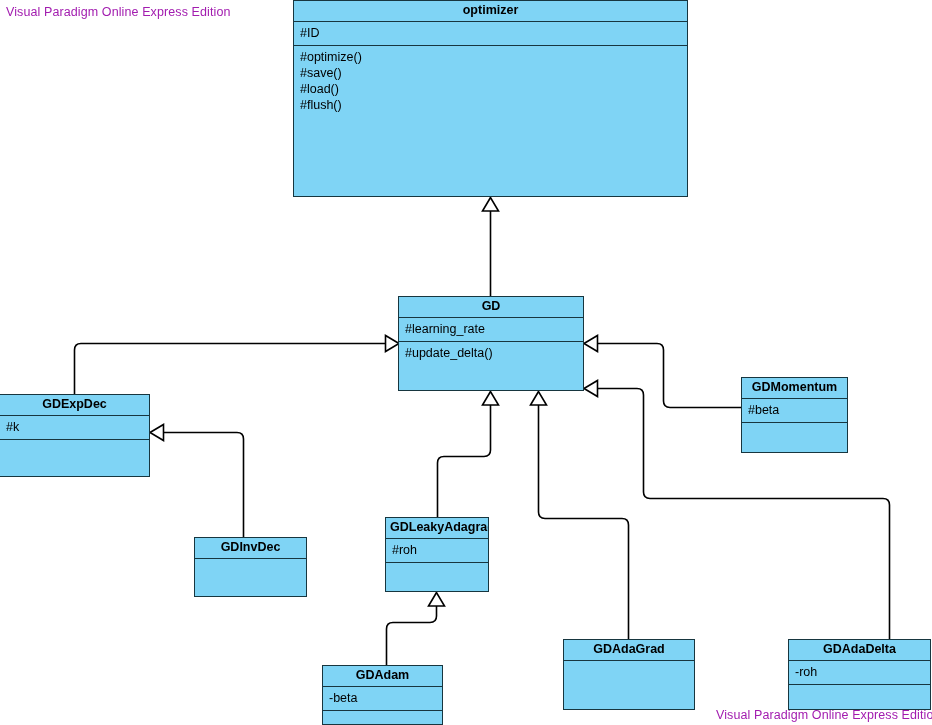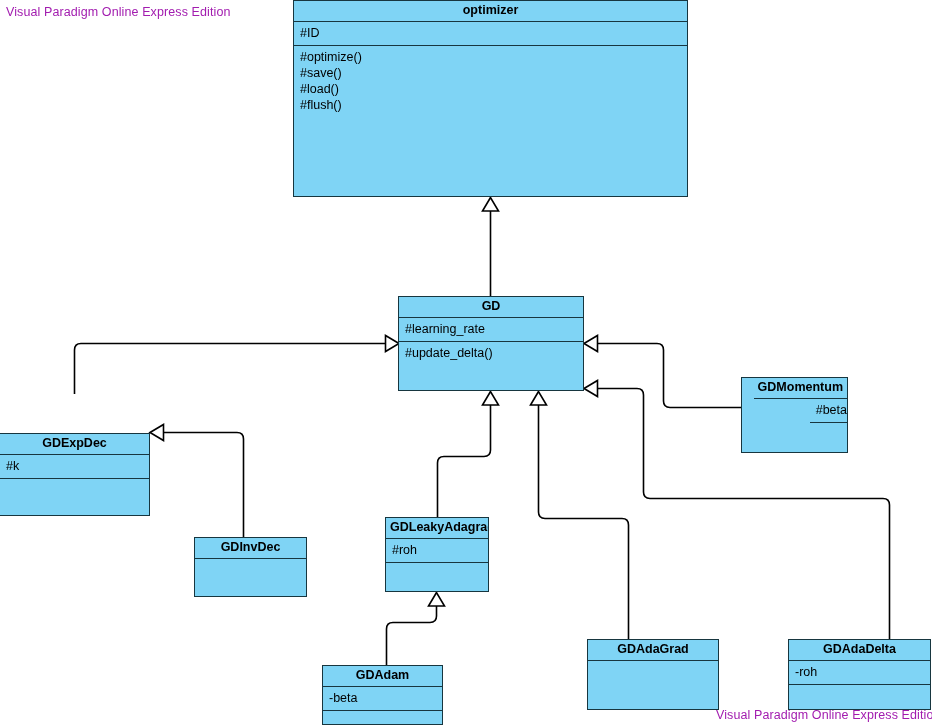--- a/index.html
+++ b/index.html
@@ -144,35 +144,35 @@
   <div class="uml-class" style="left:398px; top:296px; width:186px; height:95px;">
     <div class="uml-title">GD</div>
     <div class="uml-attrs">
       <div class="row">#learning_rate</div>
     </div>
     <div class="uml-ops">
       <div class="row">#update_delta()</div>
     </div>
   </div>
 
-  <div class="uml-class clip-left" style="left:0px; top:394px; width:150px; height:83px;margin-top:39px;">
+  <div class="uml-class clip-left" style="left:0px; top:394px; width:150px; height:83px;">
     <div class="uml-title">GDExpDec</div>
     <div class="uml-attrs">
       <div class="row">#k</div>
     </div>
     <div class="uml-ops empty"></div>
   </div>
 
   <div class="uml-class" style="left:194px; top:537px; width:113px; height:60px;">
     <div class="uml-title">GDInvDec</div>
     <div class="uml-attrs empty"></div>
     <div class="uml-ops empty"></div>
   </div>
 
-  <div class="uml-class" style="left:741px; top:377px; width:107px; height:76px;align-items:flex-end;">
+  <div class="uml-class" style="left:741px; top:377px; width:107px; height:76px;">
     <div class="uml-title">GDMomentum</div>
     <div class="uml-attrs">
       <div class="row">#beta</div>
     </div>
     <div class="uml-ops empty"></div>
   </div>
 
   <div class="uml-class" style="left:385px; top:517px; width:104px; height:75px;">
     <div class="uml-title">GDLeakyAdagrad</div>
     <div class="uml-attrs">
@@ -182,21 +182,21 @@
   </div>
 
   <div class="uml-class" style="left:322px; top:665px; width:121px; height:60px;">
     <div class="uml-title">GDAdam</div>
     <div class="uml-attrs">
       <div class="row">-beta</div>
     </div>
     <div class="uml-ops empty"></div>
   </div>
 
-  <div class="uml-class" style="left:563px; top:639px; width:132px; height:71px;margin-left:24px;">
+  <div class="uml-class" style="left:563px; top:639px; width:132px; height:71px;">
     <div class="uml-title">GDAdaGrad</div>
     <div class="uml-attrs empty"></div>
     <div class="uml-ops empty"></div>
   </div>
 
   <div class="uml-class" style="left:788px; top:639px; width:143px; height:71px;">
     <div class="uml-title">GDAdaDelta</div>
     <div class="uml-attrs">
       <div class="row">-roh</div>
     </div>

